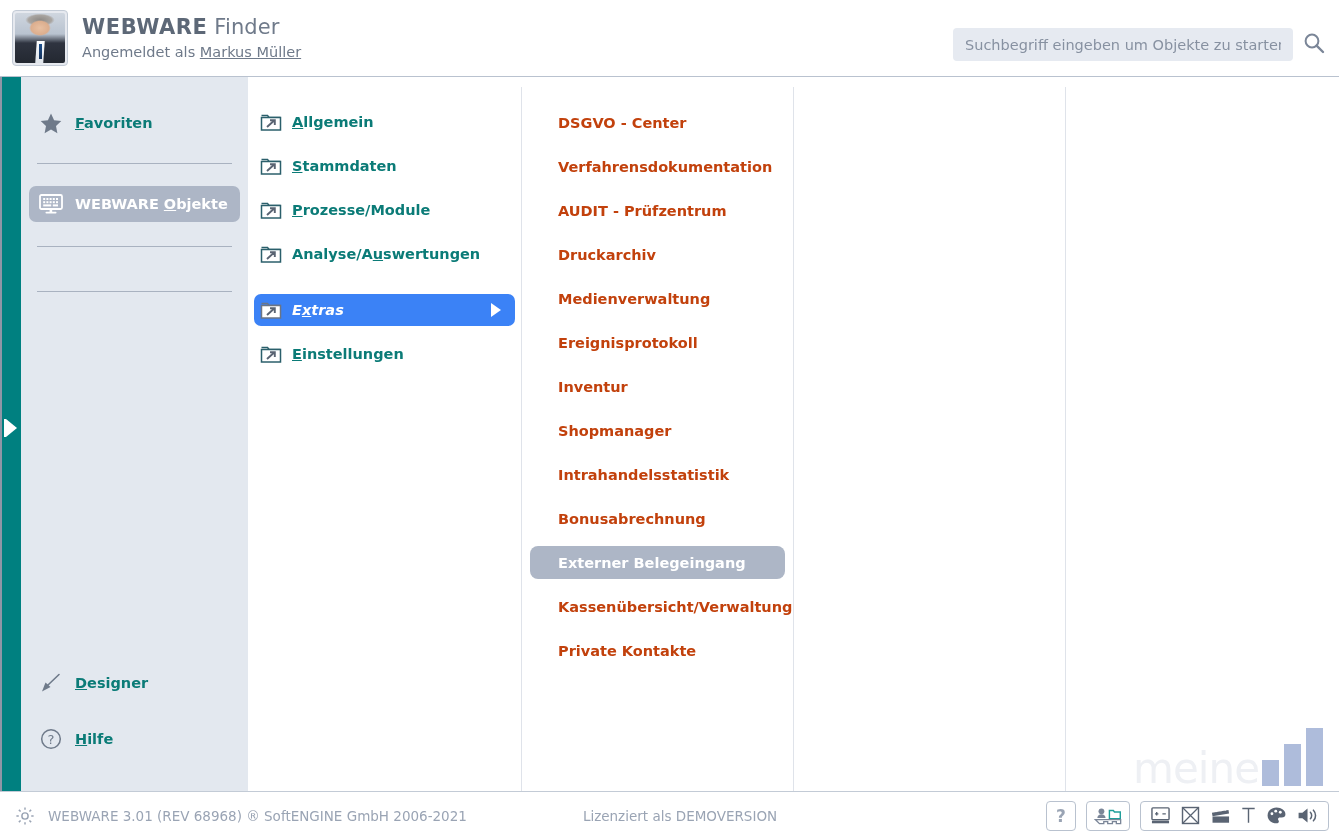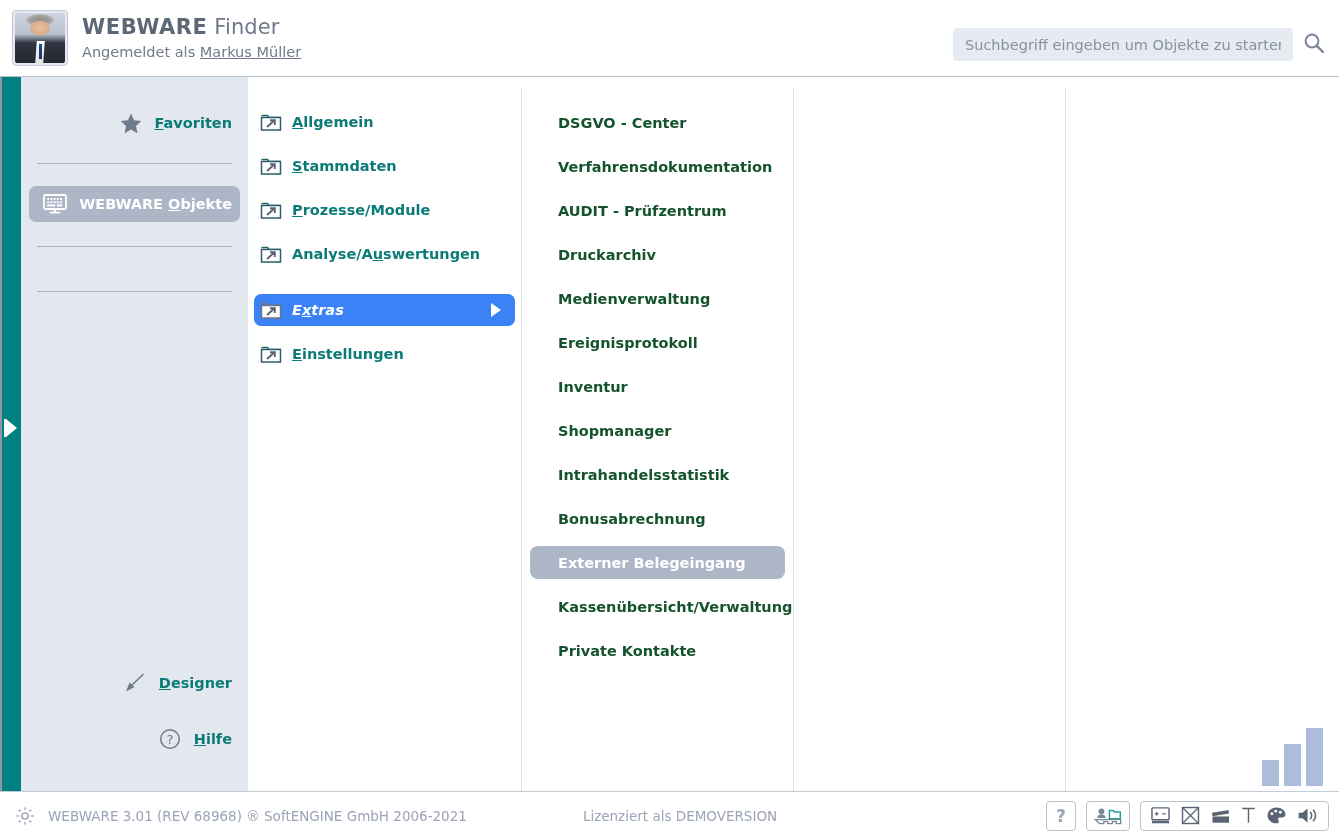--- a/index.html
+++ b/index.html
@@ -137,21 +137,20 @@
     background: #e3e8ef;
   }
   .side-entry {
     display: flex;
     align-items: center;
     height: 36px;
     margin: 0 8px;
     padding: 0 8px;
     border-radius: 7px;
     cursor: pointer;
-    justify-content: flex-end;
   }
   .side-entry .ico { width: 28px; flex: 0 0 28px; display: flex; align-items: center; justify-content: center; }
   .side-entry .lbl {
     margin-left: 10px;
     font-size: 14.5px;
     font-weight: bold;
     color: #0b7b77;
   }
   .side-entry .lbl u { text-decoration: underline; }
   .side-entry.active { background: #adb6c6; }
@@ -208,21 +207,21 @@
   }
   .sub-item {
     display: flex;
     align-items: center;
     height: 33px;
     margin: 0 8px;
     padding-left: 28px;
     border-radius: 8px;
     font-size: 14.5px;
     font-weight: bold;
-    color: #14532d;
+    color: #c2410c;
     cursor: pointer;
   }
   .sub-item.active { background: #adb6c6; color: #ffffff; }
 
   
   .watermark {
     position: absolute;
     right: 8px; bottom: 2px;
     display: flex;
     align-items: flex-end;
@@ -509,20 +508,21 @@
       <div class="sub-item">Bonusabrechnung</div>
       <div style="height:11px"></div>
       <div class="sub-item active">Externer Belegeingang</div>
       <div style="height:11px"></div>
       <div class="sub-item">Kassenübersicht/Verwaltung</div>
       <div style="height:11px"></div>
       <div class="sub-item">Private Kontakte</div>
     </div>
 
     <div class="watermark">
+      <span class="wm-meine">meine</span>
       <span class="wm-bars">
           <i></i>
           <i></i>
           <i></i>
         </span>
     </div>
 
   </div>
 
   <div class="statusbar">

